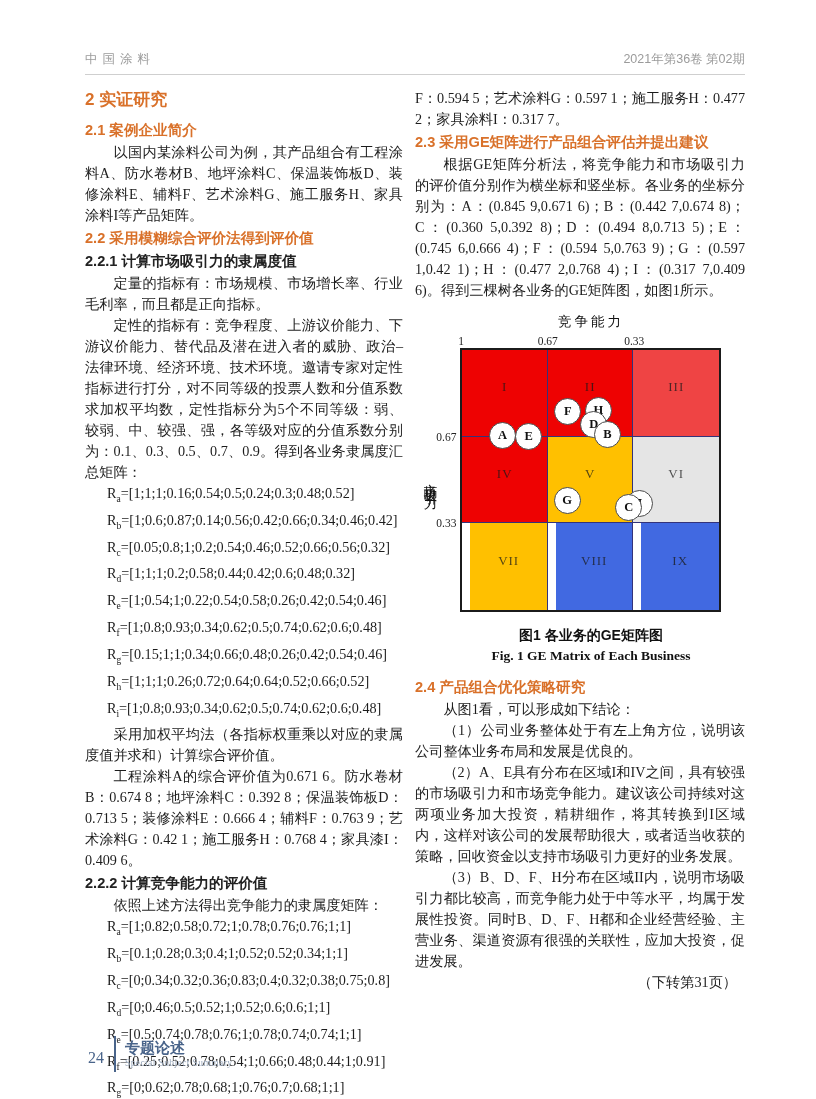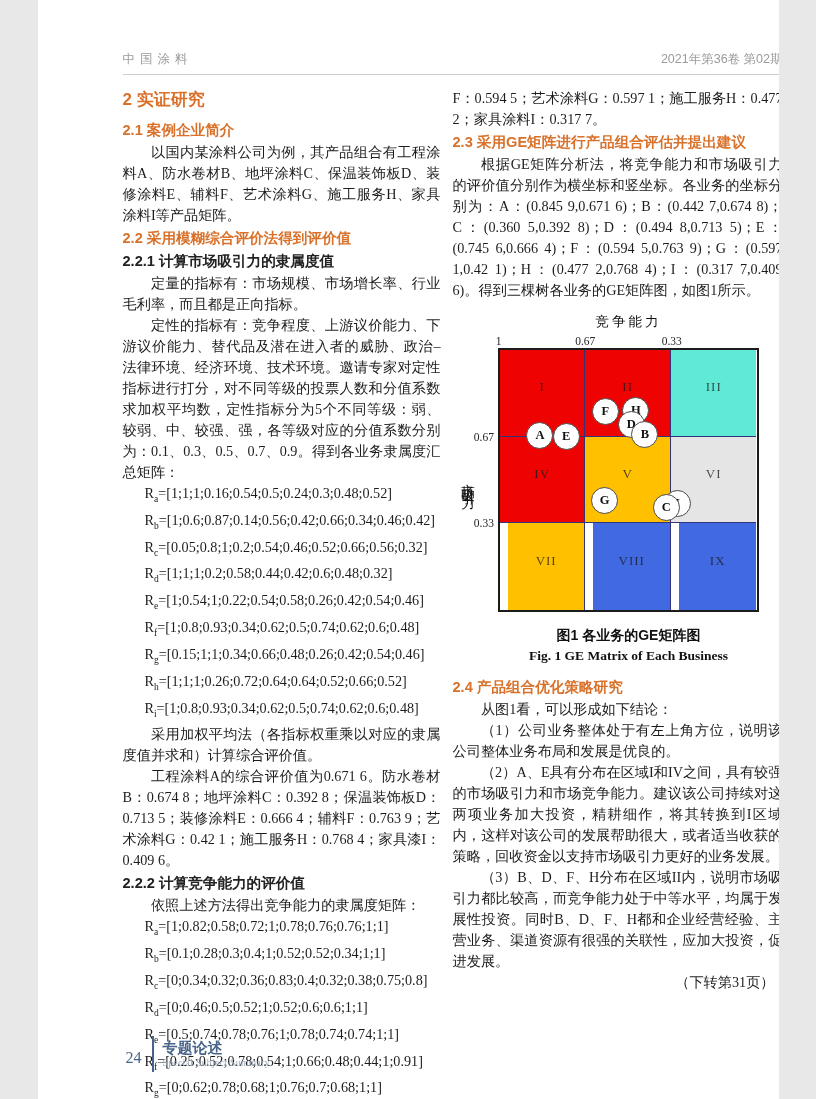--- a/index.html
+++ b/index.html
@@ -1,16 +1,16 @@
 <!DOCTYPE html>
 <html><head>
 <meta charset="utf-8">
 <style>
   html,body{margin:0;padding:0;background:#e8e8e8;}
-  .page{position:relative;width:741px;height:1099px;background:#ffffff;margin:0 auto;overflow:hidden;
+  .page{position:relative;width:816px;height:1099px;background:#ffffff;margin:0 auto;overflow:hidden;
         font-family:"Liberation Serif","DejaVu Serif",serif;color:#1c1c1c;}
   
   .pg-header{position:absolute;left:85px;top:48px;width:660px;height:20px;
              font-family:"Liberation Sans","DejaVu Sans",sans-serif;
              font-size:12.5px;color:#9b9b9b;display:flex;justify-content:space-between;align-items:flex-end;}
   .journal{letter-spacing:5px;}
   .header-rule{position:absolute;left:85px;top:74px;width:660px;height:1px;background:#cfcfcf;}
   
   .col{position:absolute;top:88px;font-size:14.2px;line-height:21px;}
   .col-left{left:85px;width:318px;}
@@ -125,21 +125,21 @@
           <span class="yt yt0">0.67</span>
           <span class="yt yt1">0.33</span>
         </div>
         <div class="plot" id="ge-plot">
             <div class="cell" style="background: rgb(238, 2, 2);">
               <span class="rlabel">I</span>
             </div>
             <div class="cell" style="background: rgb(238, 2, 2);">
               <span class="rlabel">II</span>
             </div>
-            <div class="cell" style="background: #5eead4;">
+            <div class="cell" style="background: #ef4444;">
               <span class="rlabel">III</span>
             </div>
             <div class="cell" style="background: rgb(238, 2, 2);">
               <span class="rlabel">IV</span>
             </div>
             <div class="cell" style="background: rgb(255, 192, 0);">
               <span class="rlabel">V</span>
             </div>
             <div class="cell" style="background: #e5e5e5;">
               <span class="rlabel">VI</span>

